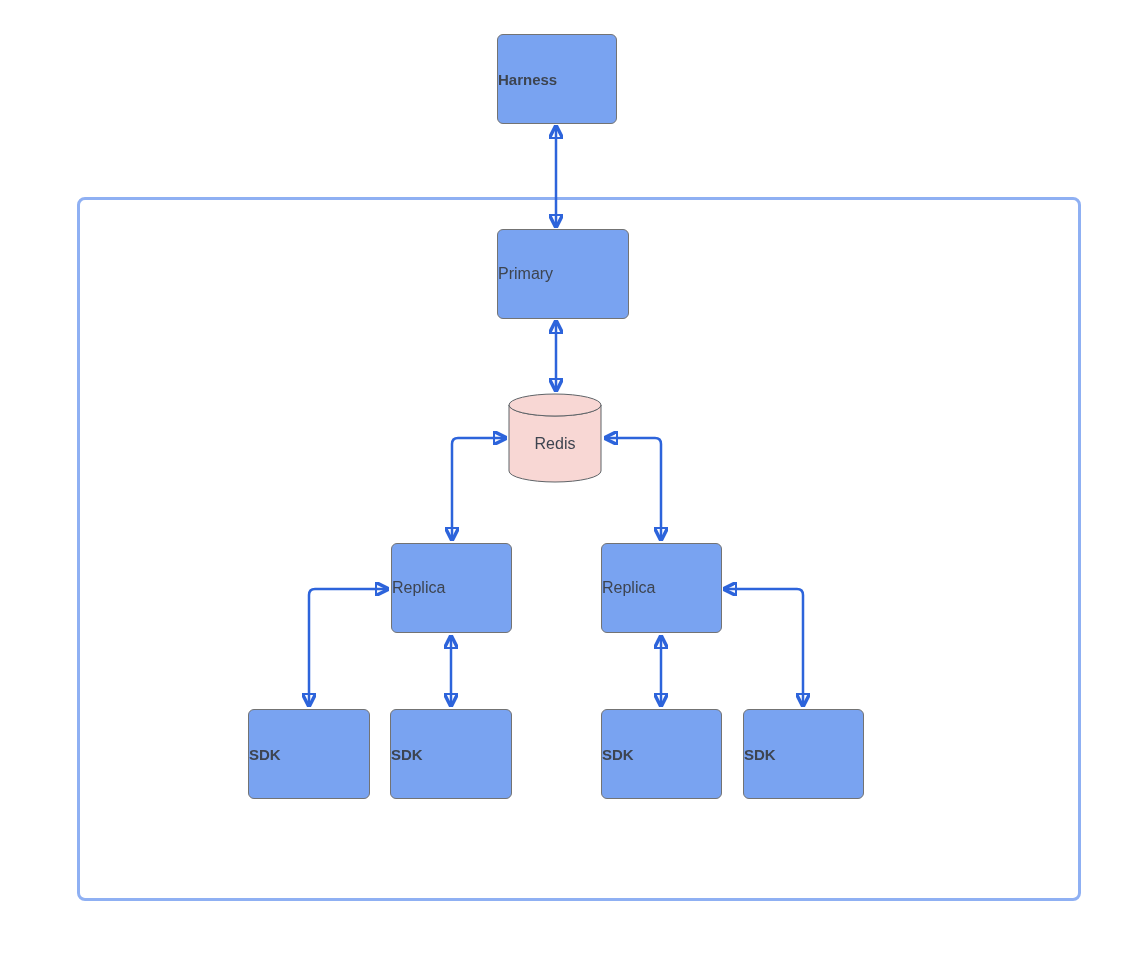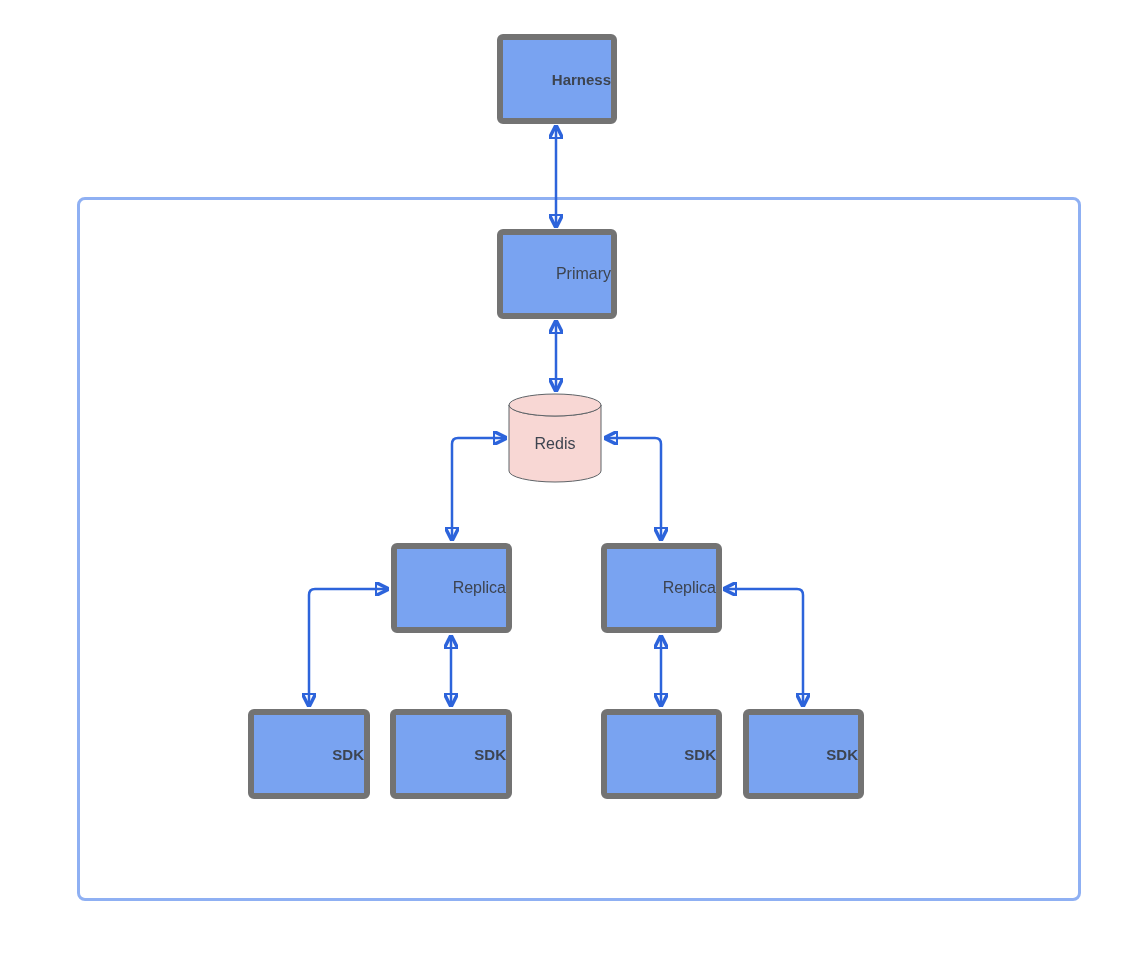--- a/index.html
+++ b/index.html
@@ -36,25 +36,25 @@
   }
   .edges path {
     fill: none;
     stroke: #2D64DB;
     stroke-width: 2.5;
   }
   .node {
     position: absolute;
     box-sizing: border-box;
     background: #79A3F1;
-    border: 6px solid #737373;
+    border: 1px solid #737373;
     border-radius: 6px;
     display: flex;
     align-items: center;
-    justify-content: flex-end;
+    justify-content: flex-start;
     color: #3D4450;
     font-size: 16px;
   }
   .node.bold {
     font-weight: 700;
     font-size: 15px;
   }
   .cyl {
     position: absolute;
     width: 94px;
@@ -109,21 +109,21 @@
     <path d="M387 589 H315 Q309 589 309 595 V705" marker-start="url(#ah)" marker-end="url(#ah)"></path>
     <path d="M451 637 V705" marker-start="url(#ah)" marker-end="url(#ah)"></path>
     <path d="M661 637 V705" marker-start="url(#ah)" marker-end="url(#ah)"></path>
     <path d="M725 589 H797 Q803 589 803 595 V705" marker-start="url(#ah)" marker-end="url(#ah)"></path>
   </svg>
 
   <div class="node bold" style="left:497px;top:34px;width:120px;height:90px">
     <span>Harness</span>
   </div>
 
-  <div class="node" style="left:497px;top:229px;width:120px;height:90px">
+  <div class="node" style="left:497px;top:229px;width:132px;height:90px">
     <span>Primary</span>
   </div>
 
   <div class="cyl" style="left:508px;top:393px">
     <svg width="94" height="90" viewBox="0 0 94 90" xmlns="http://www.w3.org/2000/svg">
       <path d="M1 12 L1 78 A46 11 0 0 0 93 78 L93 12 A46 11 0 0 1 1 12 Z" fill="#F8D7D4" stroke="#5F6468" stroke-width="1"></path>
       <ellipse cx="47" cy="12" rx="46" ry="11" fill="#F8D7D4" stroke="#5F6468" stroke-width="1"></ellipse>
     </svg>
     <span class="cyl-label">Redis</span>
   </div>

